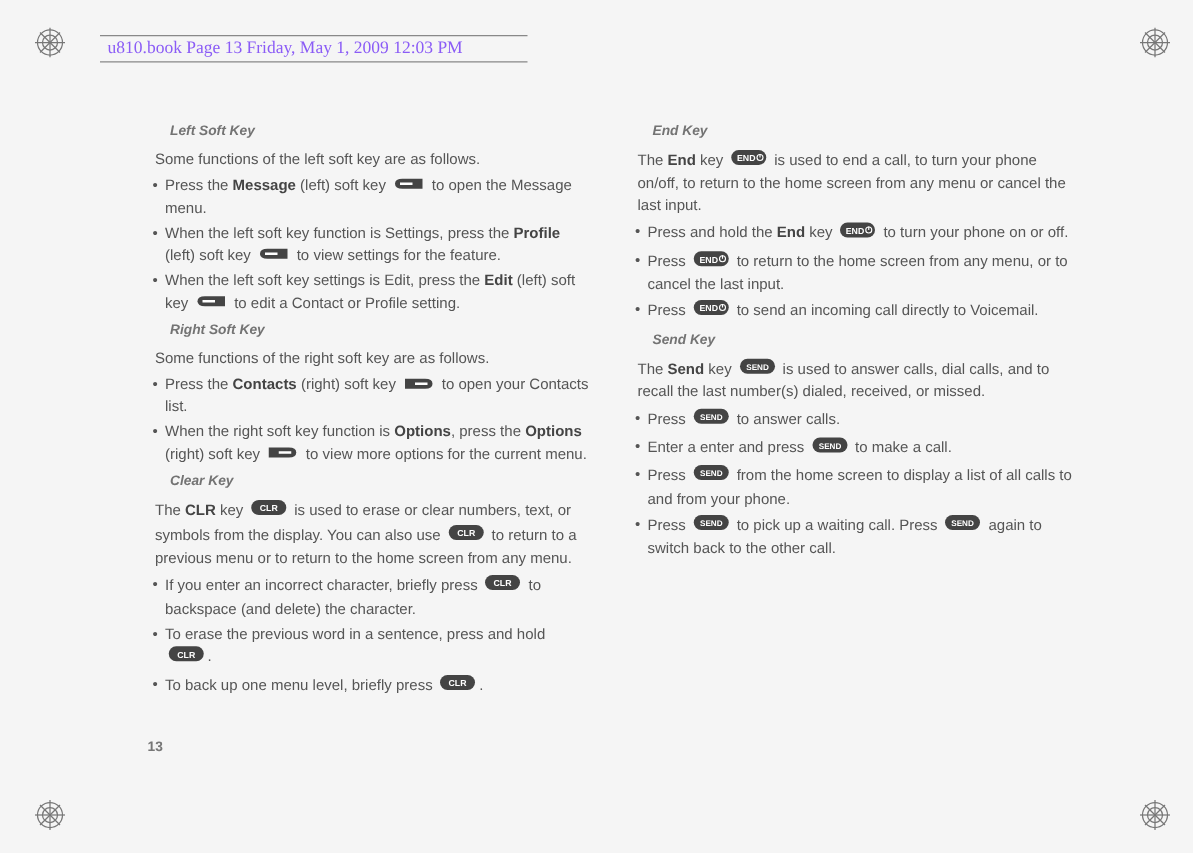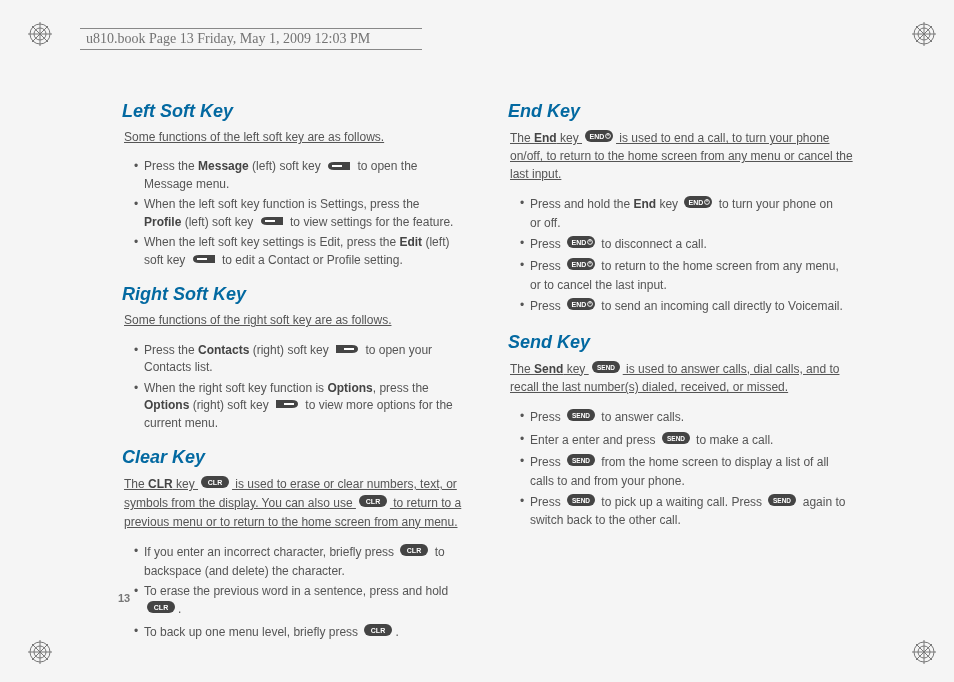--- a/index.html
+++ b/index.html
@@ -26,21 +26,21 @@
   .header-line {
     position: absolute;
     top: 28px;
     left: 80px;
     right: 70px;
     border-top: 1px solid #888;
     border-bottom: 1px solid #888;
     padding: 2px 6px;
     font-family: "Times New Roman", serif;
     font-size: 14px;
-    color: #737373;
+    color: #8b5cf6;
     width: 330px;
   }
   .page-num {
     position: absolute;
     left: 118px;
     bottom: 78px;
     font-size: 11px;
     color: #777;
     font-weight: bold;
   }
@@ -51,34 +51,33 @@
     right: 96px;
     display: flex;
     gap: 32px;
   }
   .col {
     flex: 1;
     font-size: 12px;
     line-height: 1.45;
   }
   .sect-head {
-    color: #0369a1;
+    color: #737373;
     font-weight: bold;
     font-style: italic;
-    font-size: 18px;
-    margin: 6px 0 5px 4px;
+    font-size: 11px;
+    margin: 6px 0 5px 18px;
   }
   .intro {
     margin: 3px 0 4px 6px;
-    text-decoration: underline;
   }
   ul.blist {
     list-style: none;
     padding: 0 0 0 4px;
-    margin: 12px;
+    margin: 0;
   }
   ul.blist > li {
     position: relative;
     padding-left: 10px;
     margin: 3px 0;
   }
   ul.blist > li::before {
     content: "•";
     position: absolute;
     left: 0;
@@ -219,23 +218,20 @@
     <div class="sect-head">End Key</div>
     <div class="intro"><span>The </span><b>End</b><span> key </span><span class="keyicon"><svg class="pill-svg" viewBox="0 0 30 14">
             <use href="#pill-end"></use>
           </svg></span><span> is used to end a call, to turn your phone on/off, to return to the home screen from any menu or cancel the last input.</span></div>
     <ul class="blist">
       <li><span>Press and hold the </span><b>End</b><span> key </span><span class="keyicon"><svg class="pill-svg" viewBox="0 0 30 14">
               <use href="#pill-end"></use>
             </svg></span><span> to turn your phone on or off.</span></li>
       <li><span>Press </span><span class="keyicon"><svg class="pill-svg" viewBox="0 0 30 14">
               <use href="#pill-end"></use>
-            </svg></span><span> to disconnect a call.</span></li>
-      <li><span>Press </span><span class="keyicon"><svg class="pill-svg" viewBox="0 0 30 14">
-              <use href="#pill-end"></use>
             </svg></span><span> to return to the home screen from any menu, or to cancel the last input.</span></li>
       <li><span>Press </span><span class="keyicon"><svg class="pill-svg" viewBox="0 0 30 14">
               <use href="#pill-end"></use>
             </svg></span><span> to send an incoming call directly to Voicemail.</span></li>
     </ul>
 
     <div class="sect-head">Send Key</div>
     <div class="intro"><span>The </span><b>Send</b><span> key </span><span class="keyicon"><svg class="pill-svg" viewBox="0 0 30 14">
             <use href="#pill-send"></use>
           </svg></span><span> is used to answer calls, dial calls, and to recall the last number(s) dialed, received, or missed.</span></div>

